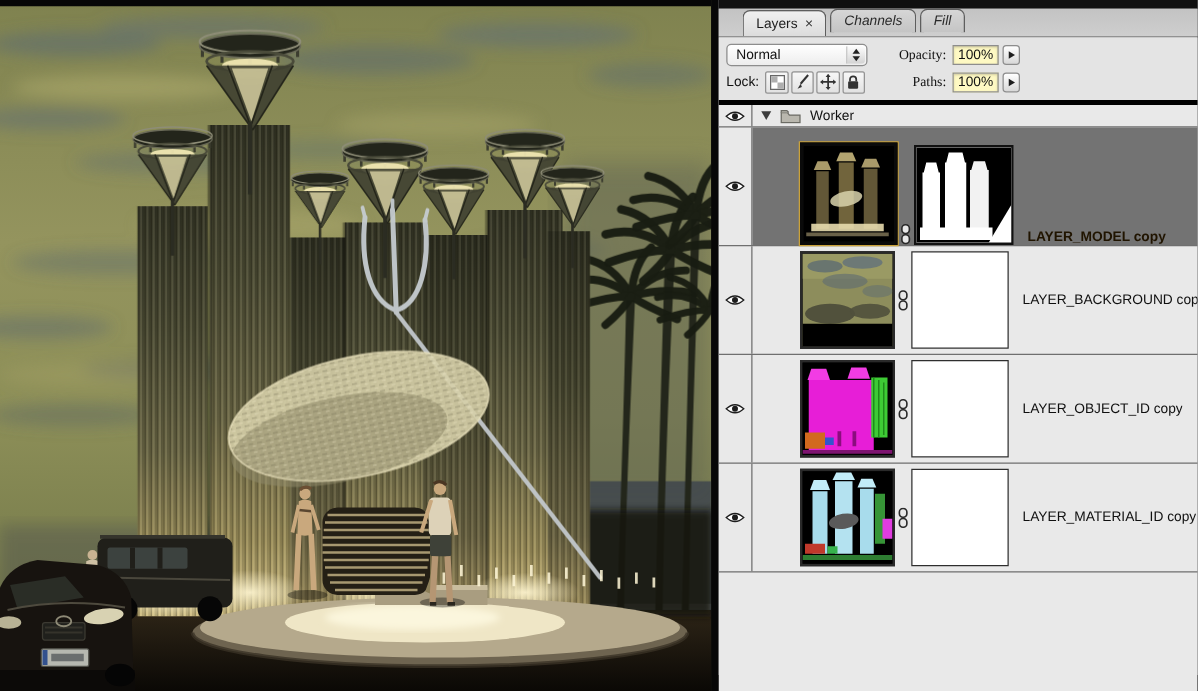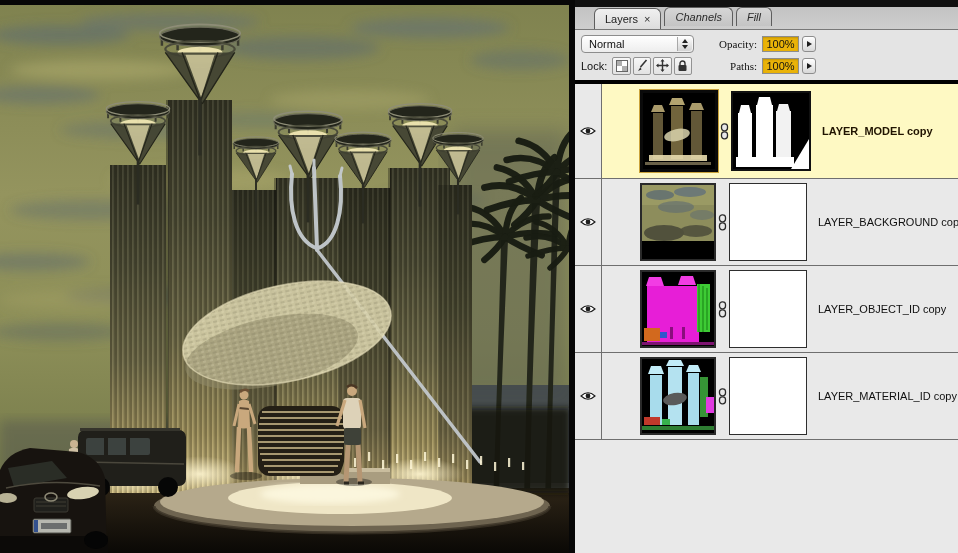--- a/index.html
+++ b/index.html
@@ -24,38 +24,38 @@
   .crow+.crow{margin-top:3px;}
   .selectbox{position:relative;width:113px;height:18px;box-sizing:border-box;background:linear-gradient(#ffffff,#ededed);
              border:1px solid #8d8d8d;border-radius:4px;font-size:11px;color:#111;
              display:flex;align-items:center;padding-left:7px;}
   .stepper{position:absolute;right:1px;top:1px;bottom:1px;width:14px;border-left:1px solid #a8a8a8;
            border-radius:0 3px 3px 0;background:linear-gradient(#fdfdfd,#d3d3d3);
            display:flex;flex-direction:column;align-items:center;justify-content:center;gap:2px;}
   .tri-up{width:0;height:0;border-bottom:4px solid #222;border-left:3.5px solid transparent;border-right:3.5px solid transparent;}
   .tri-down{width:0;height:0;border-top:4px solid #222;border-left:3.5px solid transparent;border-right:3.5px solid transparent;}
   .fieldlabel{width:63px;text-align:right;font-size:11px;color:#111;padding-right:5px;font-family:Liberation Serif, serif;}
-  .valuebox{width:37px;height:16px;box-sizing:border-box;background:#eab308;border:1px solid #8d8d8d;
+  .valuebox{width:37px;height:16px;box-sizing:border-box;background:#fef9c3;border:1px solid #8d8d8d;
             font-size:11px;color:#111;display:flex;align-items:center;justify-content:center;
             box-shadow:inset 0 1px 2px rgba(0,0,0,.18);}
   .arrowbtn{width:14px;height:16px;margin-left:3px;box-sizing:border-box;border:1px solid #8d8d8d;border-radius:3px;
             background:linear-gradient(#ffffff,#d8d8d8);display:flex;align-items:center;justify-content:center;}
   .tri-right{width:0;height:0;border-left:5px solid #1d1d1d;border-top:3.5px solid transparent;border-bottom:3.5px solid transparent;}
   .lockgroup{width:113px;display:flex;align-items:center;}
   .locklabel{font-size:11px;color:#111;margin-right:5px;}
   .lockbtn{width:21px;height:18px;box-sizing:border-box;border:1px solid #939393;border-radius:2px;margin-right:2px;
            background:linear-gradient(#f7f7f7,#e2e2e2);display:flex;align-items:center;justify-content:center;}
   
   .llist{background:#E9E9E9;}
   .lrow{display:flex;box-sizing:border-box;border-bottom:1px solid #6f6f6f;}
   .eyecol{width:26px;flex:none;border-right:1px solid #6f6f6f;display:flex;align-items:center;justify-content:center;}
   .rowbody{flex:1;display:flex;align-items:center;min-width:0;}
   .groupbody{gap:7px;padding-left:7px;font-size:11px;color:#111;}
   .layerbody{padding-left:38px;}
-  .rowbody.sel{background:#fef9c3;}
+  .rowbody.sel{background:#737373;align-items:flex-end;}
   .disc{width:0;height:0;}
   .disc.open{border-top:7px solid #3d3d3d;border-left:4.5px solid transparent;border-right:4.5px solid transparent;}
   .disc.closed{border-left:7px solid #7a7a7a;border-top:4.5px solid transparent;border-bottom:4.5px solid transparent;}
   .thumb{width:72px;height:74px;flex:none;background:#000;border:2px solid #2a2a2a;}
   .sel .thumb{border:3px solid #0a0a0a;height:76px;box-shadow:0 0 0 1px #caa23a;}
   .thumb svg,.maskthumb svg{display:block;}
   .linkwrap{width:13px;flex:none;display:flex;justify-content:center;}
   .maskthumb{width:76px;height:76px;flex:none;background:#fff;border:1px solid #2e2e2e;}
   .sel .maskthumb{border:2px solid #111;}
   .lname{margin-left:11px;font-size:11px;color:#101010;white-space:nowrap;overflow:hidden;}
@@ -390,20 +390,36 @@
       <div class="fieldlabel">Paths:</div>
       <div class="valuebox">100%</div>
       <div class="arrowbtn">
           <div class="tri-right"></div>
         </div>
     </div>
   </div>
 
   <div class="llist">
 
+    <div class="lrow" style="height:18px">
+      <div class="eyecol">
+        <svg width="16" height="10">
+            <path d="M1,5 Q8,-1.5 15,5 Q8,11.5 1,5 Z" fill="#fff" stroke="#1d1d1d" stroke-width="1.1"></path>
+            <circle cx="8" cy="5" r="2.4" fill="#1d1d1d"></circle>
+          </svg>
+      </div>
+      <div class="rowbody groupbody">
+        <div class="disc open"></div>
+        <svg width="17" height="12">
+            <path d="M1,3 h5 l1.5,2 H16 V11 H1 Z" fill="#b9b7ae" stroke="#6b6b64"></path>
+            <path d="M1,3 V1.5 h4.5 L7,3" fill="#b9b7ae" stroke="#6b6b64"></path>
+          </svg>
+        <span>Worker</span>
+      </div>
+    </div>
 
     <div class="lrow" style="height:95px">
       <div class="eyecol">
         <svg width="16" height="10">
             <path d="M1,5 Q8,-1.5 15,5 Q8,11.5 1,5 Z" fill="#fff" stroke="#1d1d1d" stroke-width="1.1"></path>
             <circle cx="8" cy="5" r="2.4" fill="#1d1d1d"></circle>
           </svg>
       </div>
       <div class="rowbody layerbody sel">
         <div class="thumb">

